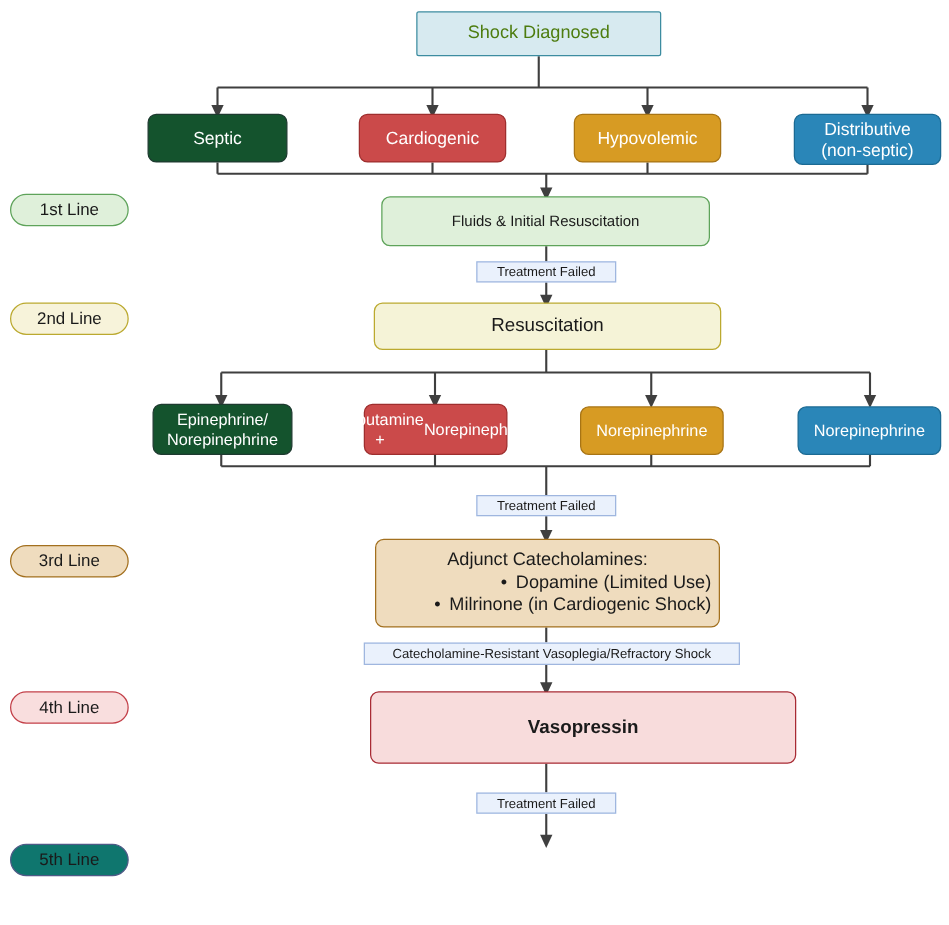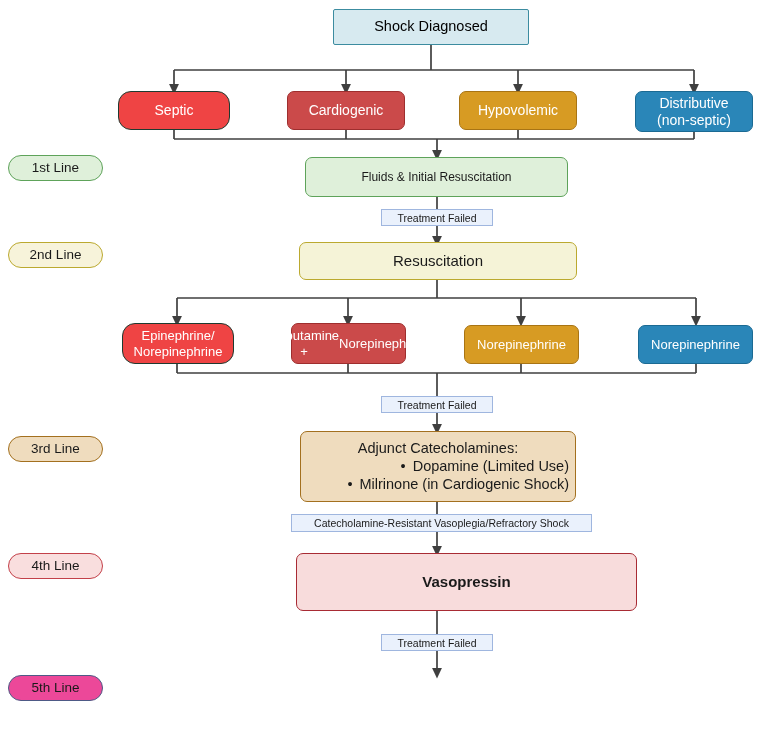--- a/index.html
+++ b/index.html
@@ -18,45 +18,45 @@
     display:flex;align-items:center;justify-content:center;
     text-align:center;
     border-width:1.6px;border-style:solid;
     line-height:1.18;
   }
   .rounded{border-radius:7px;}
   .pill{border-radius:999px;}
 
   
   .diagnosis{
-    background:#D7EAF0;border-color:#3C8CA0;color:#000000;
+    background:#D7EAF0;border-color:#3C8CA0;color:#4d7c0f;
     font-size:14.5px;border-radius:2px;
   }
 
   
   .chip{color:#ffffff;font-size:14px;border-radius:7px;}
-  .chip.septic{background:#ef4444;border-color:#1E3A30;border-radius:13px;}
+  .chip.septic{background:#14532d;border-color:#1E3A30;}
   .chip.cardio{background:#CB4A4A;border-color:#9E2E2E;}
   .chip.hypo{background:#D79B23;border-color:#A87414;}
   .chip.distrib{background:#2A86B8;border-color:#1B6A93;}
 
   
   .t-fluids{background:#DFF0DA;border-color:#5EA35A;color:#1a1a1a;font-size:12px;}
   .t-cat{background:#F5F3D7;border-color:#BBA92F;color:#1a1a1a;font-size:15px;}
   .t-adj{background:#EFDCBE;border-color:#A3701F;color:#1a1a1a;font-size:14.5px;}
   .t-vaso{background:#F8DCDC;border-color:#A82B34;color:#1a1a1a;font-size:15px;font-weight:bold;}
   .t-ecmo{background:#C5CCE3;border-color:#4E5A86;color:#1a1a1a;font-size:14.5px;}
 
   
   .lineLabel{font-size:13.5px;color:#1a1a1a;}
   .ll-1{background:#DFF0DA;border-color:#5EA35A;}
   .ll-2{background:#F7F3DA;border-color:#BBA92F;}
   .ll-3{background:#EFDCBE;border-color:#A3701F;}
   .ll-4{background:#F9DEDE;border-color:#C34049;}
-  .ll-5{background:#ec4899;border-color:#4E5A86;}
+  .ll-5{background:#0f766e;border-color:#4E5A86;}
 
   
   .edgeLabel{
     position:absolute;box-sizing:border-box;
     background:#EAF1FC;border:1px solid #9FB6DF;
     color:#1a1a1a;font-size:10.5px;
     display:flex;align-items:center;justify-content:center;
     white-space:nowrap;
   }
 

